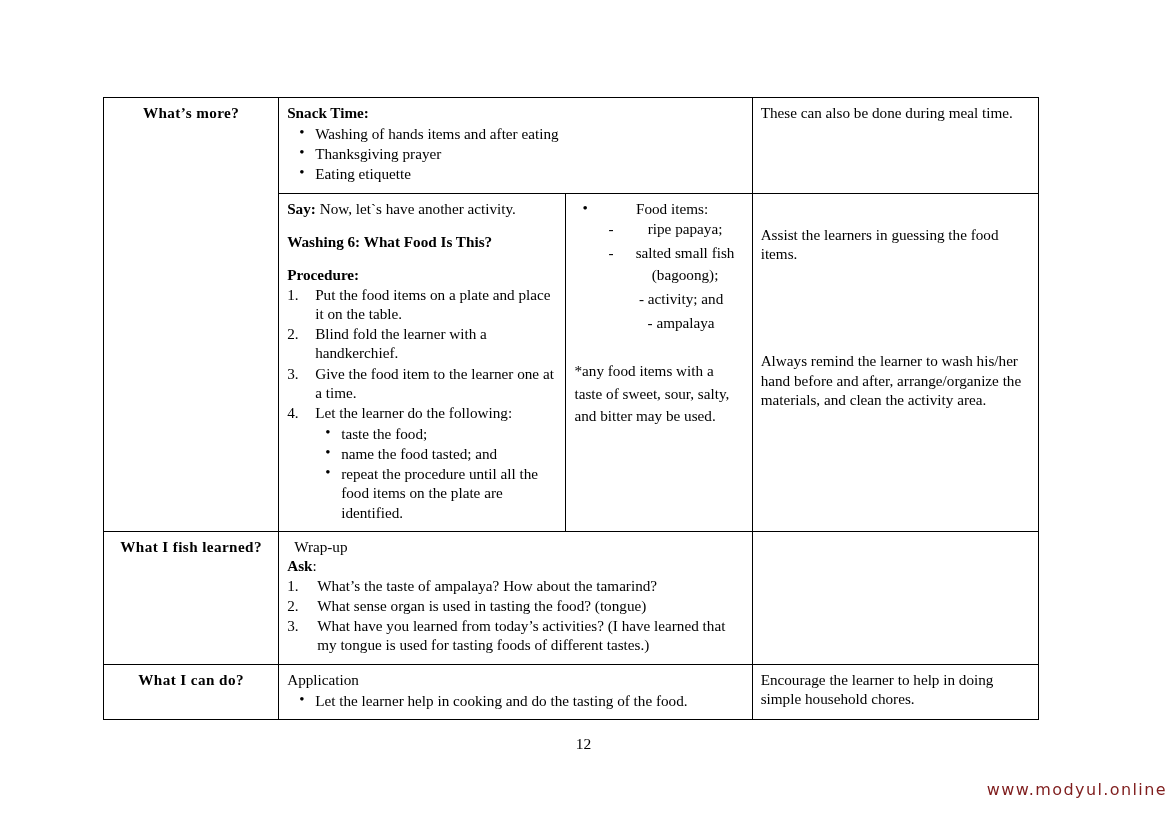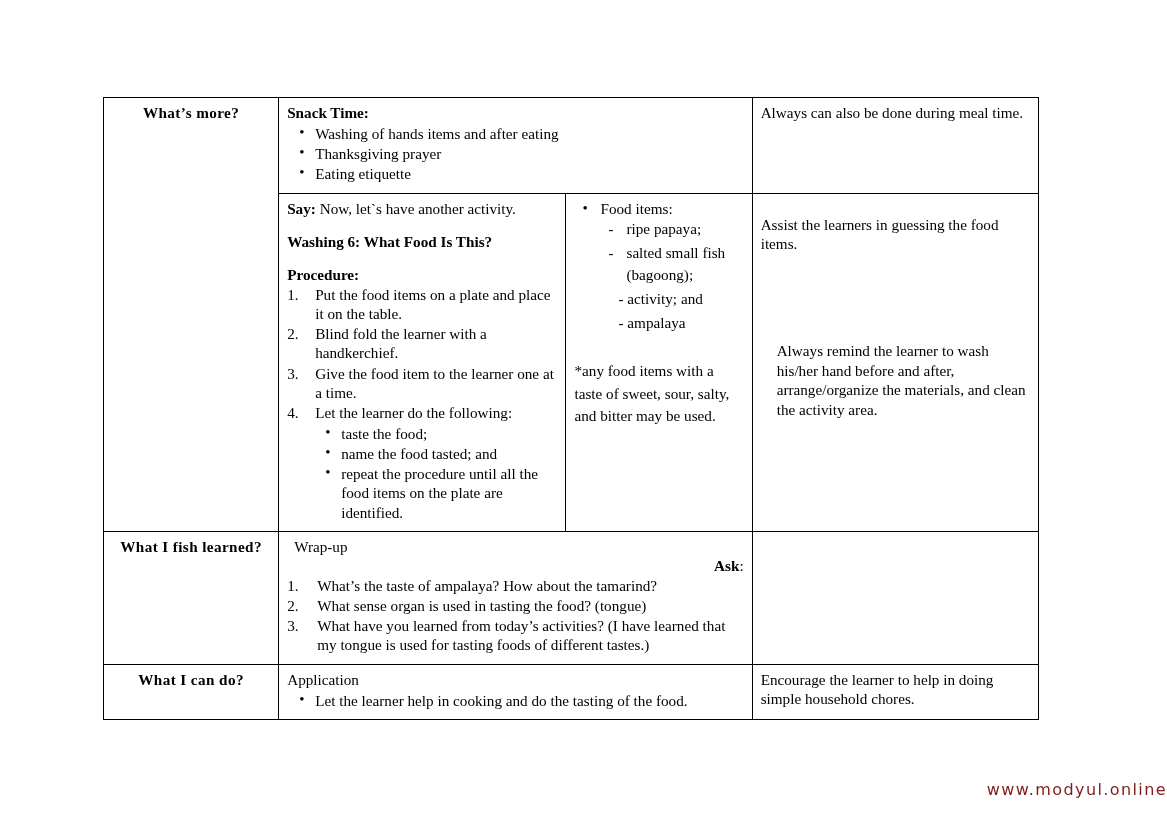--- a/index.html
+++ b/index.html
@@ -89,20 +89,21 @@
     position: absolute;
     left: 0;
     top: 0;
   }
   ol.numbers.wide > li { padding-left: 30px; }
 
   .items-list {
     margin: 0;
     padding: 0;
     list-style: none;
+    text-align: center;
   }
   .items-list > li.topitem {
     position: relative;
     padding-left: 26px;
     margin-bottom: 2px;
   }
   .items-list > li.topitem::before {
     content: "\2022";
     position: absolute;
     left: 8px;
@@ -126,23 +127,23 @@
     top: 0;
   }
   .dash-list > li.plain {
     padding-left: 18px;
   }
   .note-block {
     margin-top: 26px;
     line-height: 1.5;
   }
   .right-para { line-height: 1.28; }
-  .right-para.second { margin-top: 88px; margin-left: 16px; }
+  .right-para.second { margin-top: 88px; }
   .wrapup-title { margin-bottom: 0; margin-left: 7px; }
-  .ask-line { margin: 0 0 1px 0; text-align: right; }
+  .ask-line { margin: 0 0 1px 0; }
 
   .page-number {
     position: absolute;
     left: 0;
     top: 735px;
     width: 1167px;
     text-align: center;
     font-size: 15.5px;
   }
   .watermark {
@@ -176,21 +177,21 @@
         <td class="label-cell" rowspan="2">What’s more?</td>
         <td colspan="2">
           <div class="bold">Snack Time:</div>
           <ul class="bullets">
             <li><span>Washing of hands items and after eating</span></li>
             <li><span>Thanksgiving prayer</span></li>
             <li><span>Eating etiquette</span></li>
           </ul>
         </td>
         <td class="cell-pad-top">
-          <div class="right-para">Always can also be done during meal time.</div>
+          <div class="right-para">These can also be done during meal time.</div>
         </td>
       </tr>
 
       <tr>
         <td>
           <div>
             <span class="bold">Say:</span><span> Now, let`s have another activity.</span>
           </div>
           <div class="bold gap-top">Washing 6:  What Food Is This?</div>
           <div class="bold gap-top">Procedure:</div>
@@ -216,21 +217,21 @@
                 <li class="dashed"><span>ripe papaya;</span></li>
                 <li class="dashed"><span>salted small fish (bagoong);</span></li>
                 <li class="plain"><span>- activity; and</span></li>
                 <li class="plain"><span>- ampalaya</span></li>
               </ul>
             </li>
           </ul>
           <div class="note-block">*any food items with a taste of sweet, sour, salty, and bitter may be used.</div>
         </td>
         <td>
-          <div class="right-para" style="margin-top:16px;">Assist the learners in guessing the food items.</div>
+          <div class="right-para" style="margin-top:26px;">Assist the learners in guessing the food items.</div>
           <div class="right-para second">Always remind the learner to wash his/her hand before and after, arrange/organize the materials, and clean the activity area.</div>
         </td>
       </tr>
 
       <tr>
         <td class="label-cell">What I fish learned?</td>
         <td colspan="2">
           <div class="wrapup-title">Wrap-up</div>
           <div class="ask-line"><span class="bold">Ask</span><span>:</span></div>
           <ol class="numbers wide">
@@ -252,14 +253,15 @@
             <li><span>Let the learner help in cooking and do the tasting of the food.</span></li>
           </ul>
         </td>
         <td class="cell-pad-top">
           <div class="right-para">Encourage the learner to help in doing simple household chores.</div>
         </td>
       </tr>
     </tbody>
   </table>
 
+  <div class="page-number">12</div>
   <div class="watermark">www.modyul.online</div>
 </div>
 
 </body></html>

